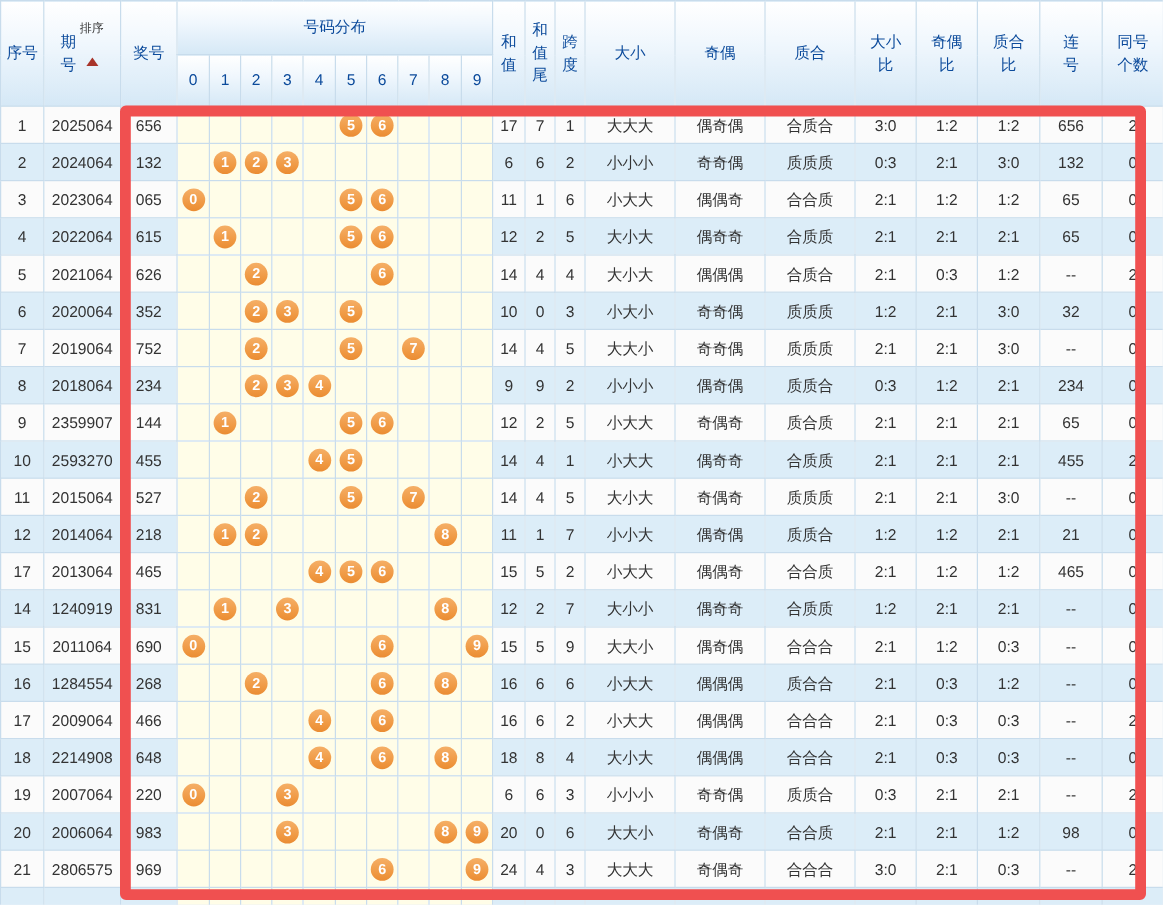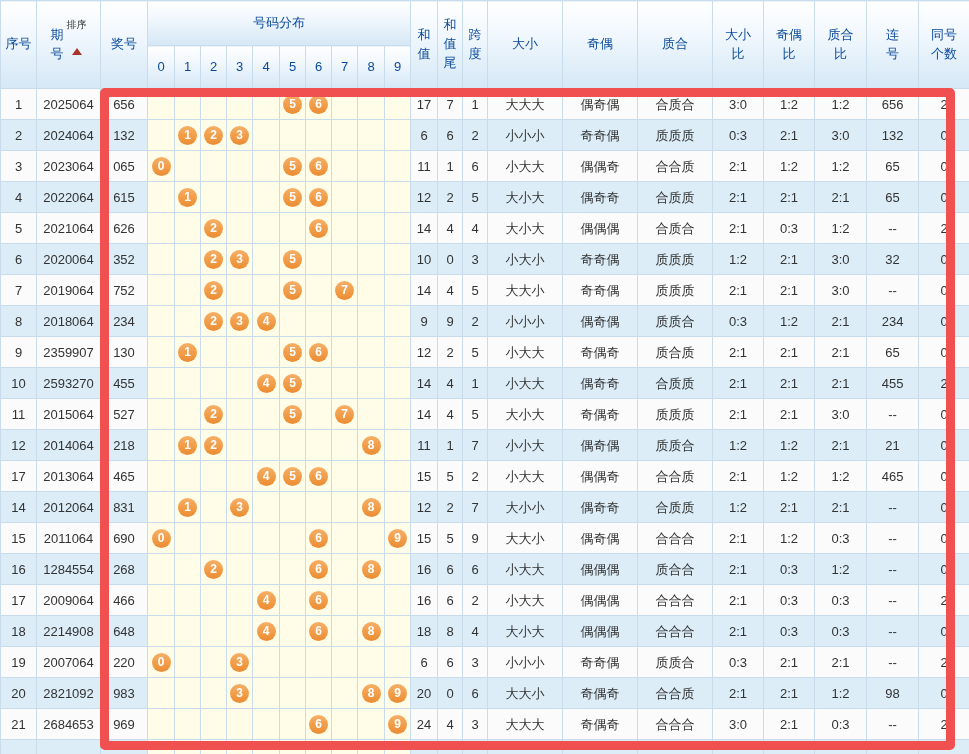--- a/index.html
+++ b/index.html
@@ -329,21 +329,21 @@
           <td>质质合</td>
           <td>0:3</td>
           <td>1:2</td>
           <td>2:1</td>
           <td>234</td>
           <td>0</td>
         </tr>
         <tr class="odd">
           <td>9</td>
           <td>2359907</td>
-          <td>130</td>
+          <td>144</td>
           <td class="dist"></td>
           <td class="dist"><span class="ball">1</span></td>
           <td class="dist"></td>
           <td class="dist"></td>
           <td class="dist"></td>
           <td class="dist"><span class="ball">5</span></td>
           <td class="dist"><span class="ball">6</span></td>
           <td class="dist"></td>
           <td class="dist"></td>
           <td class="dist"></td>
@@ -458,21 +458,21 @@
           <td>偶偶奇</td>
           <td>合合质</td>
           <td>2:1</td>
           <td>1:2</td>
           <td>1:2</td>
           <td>465</td>
           <td>0</td>
         </tr>
         <tr class="even">
           <td>14</td>
-          <td>2012064</td>
+          <td>1240919</td>
           <td>831</td>
           <td class="dist"></td>
           <td class="dist"><span class="ball">1</span></td>
           <td class="dist"></td>
           <td class="dist"><span class="ball">3</span></td>
           <td class="dist"></td>
           <td class="dist"></td>
           <td class="dist"></td>
           <td class="dist"></td>
           <td class="dist"><span class="ball">8</span></td>
@@ -614,21 +614,21 @@
           <td>奇奇偶</td>
           <td>质质合</td>
           <td>0:3</td>
           <td>2:1</td>
           <td>2:1</td>
           <td>--</td>
           <td>2</td>
         </tr>
         <tr class="even">
           <td>20</td>
-          <td>2821092</td>
+          <td>2006064</td>
           <td>983</td>
           <td class="dist"></td>
           <td class="dist"></td>
           <td class="dist"></td>
           <td class="dist"><span class="ball">3</span></td>
           <td class="dist"></td>
           <td class="dist"></td>
           <td class="dist"></td>
           <td class="dist"></td>
           <td class="dist"><span class="ball">8</span></td>
@@ -640,21 +640,21 @@
           <td>奇偶奇</td>
           <td>合合质</td>
           <td>2:1</td>
           <td>2:1</td>
           <td>1:2</td>
           <td>98</td>
           <td>0</td>
         </tr>
         <tr class="odd">
           <td>21</td>
-          <td>2684653</td>
+          <td>2806575</td>
           <td>969</td>
           <td class="dist"></td>
           <td class="dist"></td>
           <td class="dist"></td>
           <td class="dist"></td>
           <td class="dist"></td>
           <td class="dist"></td>
           <td class="dist"><span class="ball">6</span></td>
           <td class="dist"></td>
           <td class="dist"></td>

